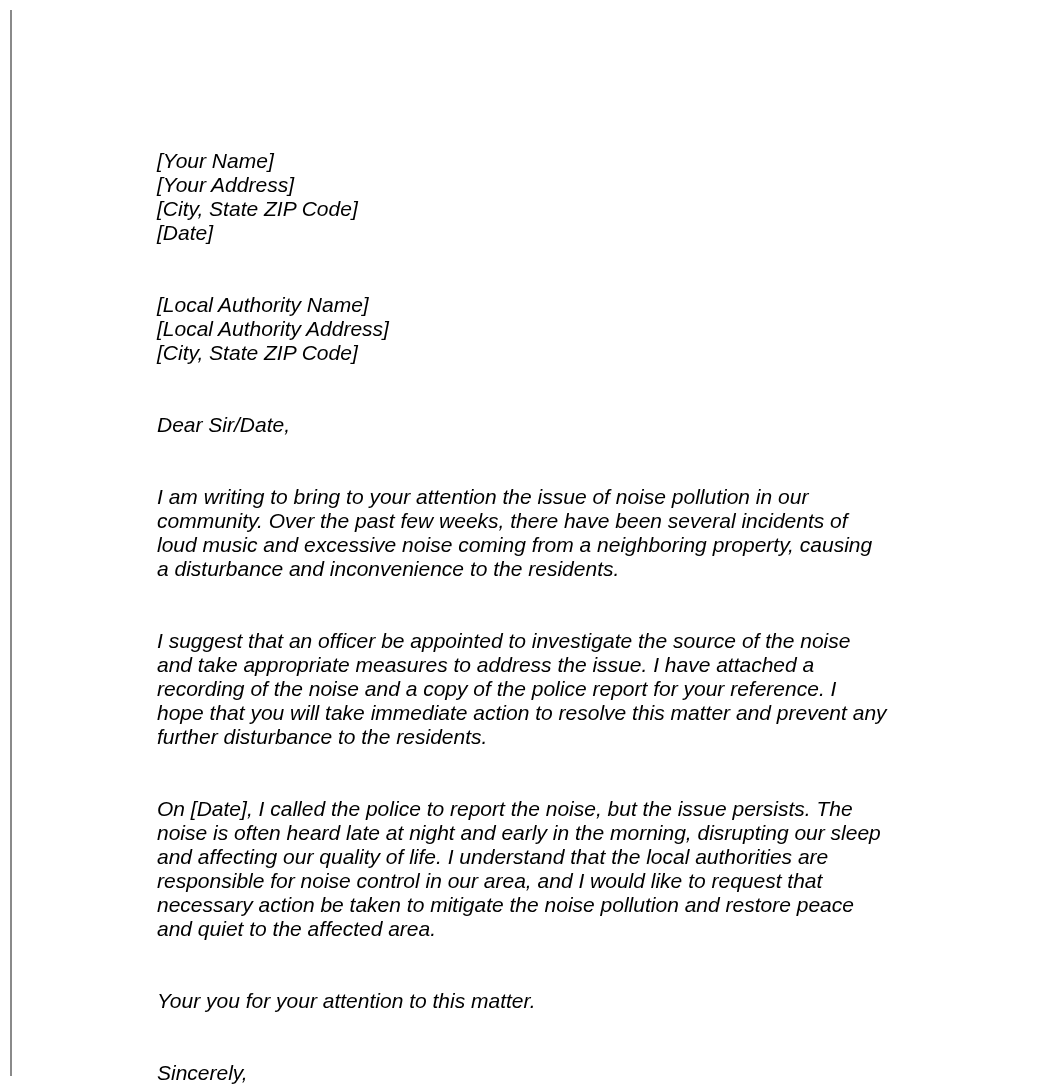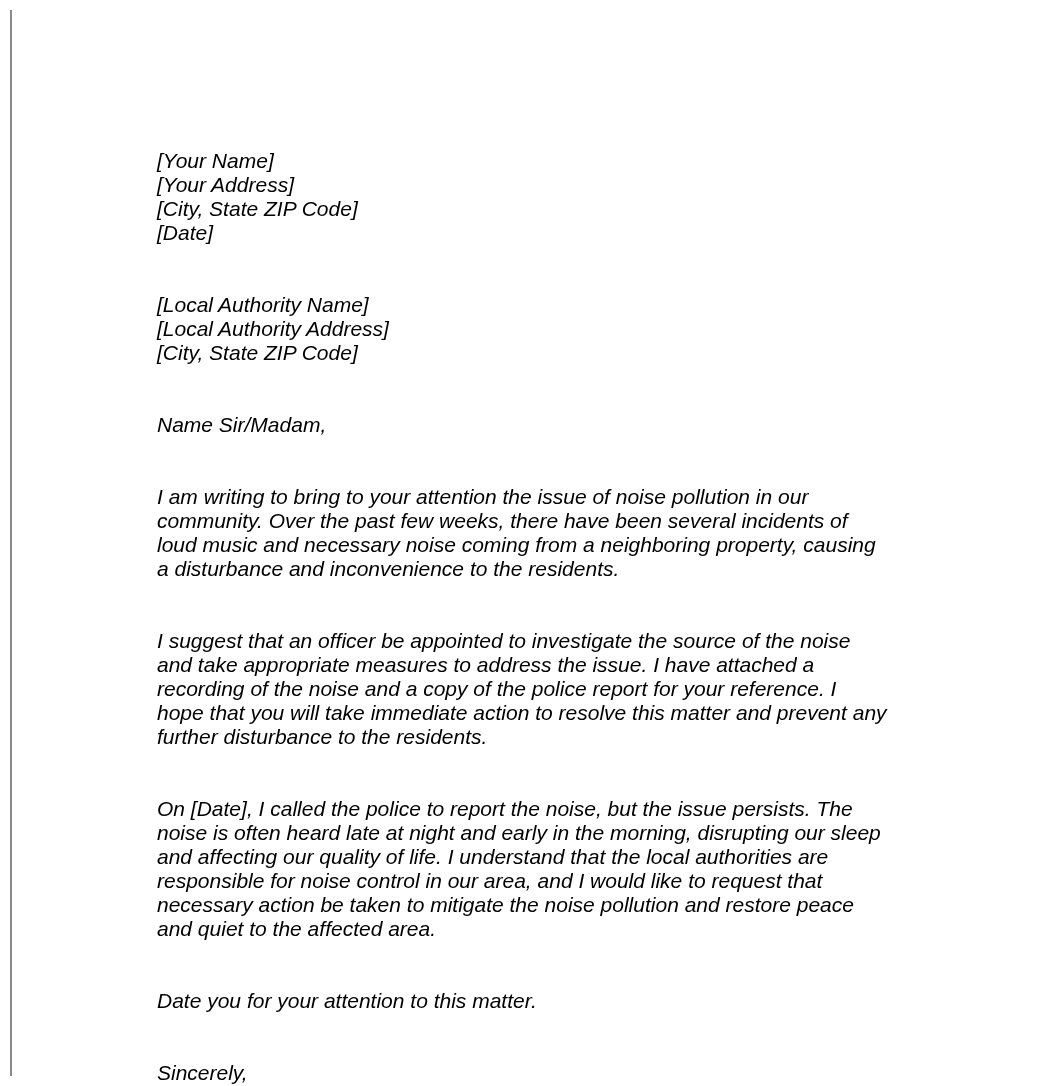--- a/index.html
+++ b/index.html
@@ -47,33 +47,33 @@
 <div class="page">
   <div class="left-rule"></div>
   <div class="letter">
     <div class="block">[Your Name]
 [Your Address]
 [City, State ZIP Code]
 [Date]</div>
     <div class="block">[Local Authority Name]
 [Local Authority Address]
 [City, State ZIP Code]</div>
-    <div class="block">Name Sir/Madam,</div>
+    <div class="block">Dear Sir/Date,</div>
     <div class="block">I am writing to bring to your attention the issue of noise pollution in our
 community. Over the past few weeks, there have been several incidents of
-loud music and necessary noise coming from a neighboring property, causing
+loud music and excessive noise coming from a neighboring property, causing
 a disturbance and inconvenience to the residents.</div>
     <div class="block">I suggest that an officer be appointed to investigate the source of the noise
 and take appropriate measures to address the issue. I have attached a
 recording of the noise and a copy of the police report for your reference. I
 hope that you will take immediate action to resolve this matter and prevent any
 further disturbance to the residents.</div>
     <div class="block">On [Date], I called the police to report the noise, but the issue persists. The
 noise is often heard late at night and early in the morning, disrupting our sleep
 and affecting our quality of life. I understand that the local authorities are
 responsible for noise control in our area, and I would like to request that
 necessary action be taken to mitigate the noise pollution and restore peace
 and quiet to the affected area.</div>
-    <div class="block">Date you for your attention to this matter.</div>
+    <div class="block">Your you for your attention to this matter.</div>
     <div class="block">Sincerely,</div>
     
   </div>
 </div>
 
 </body></html>

